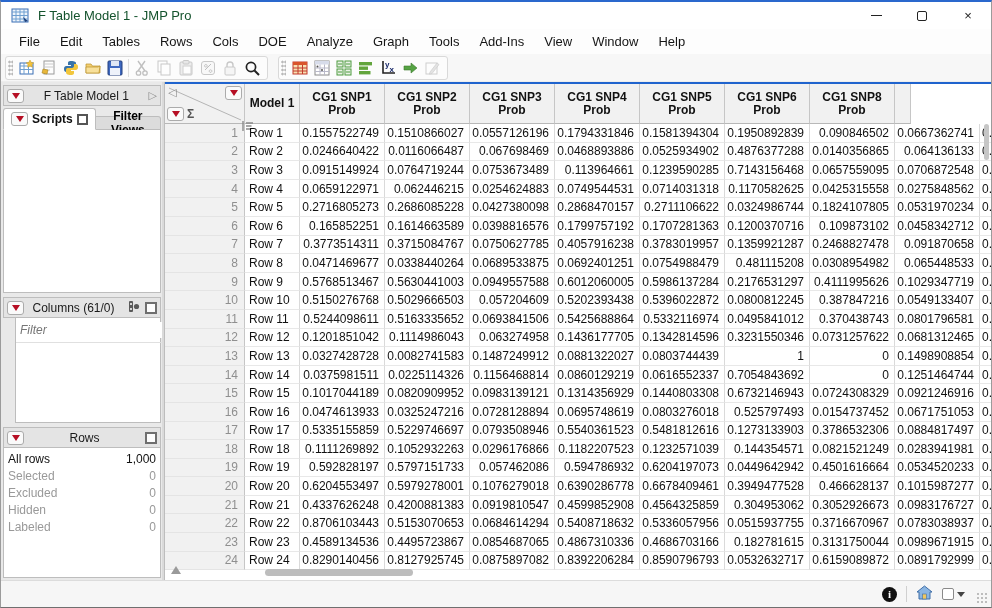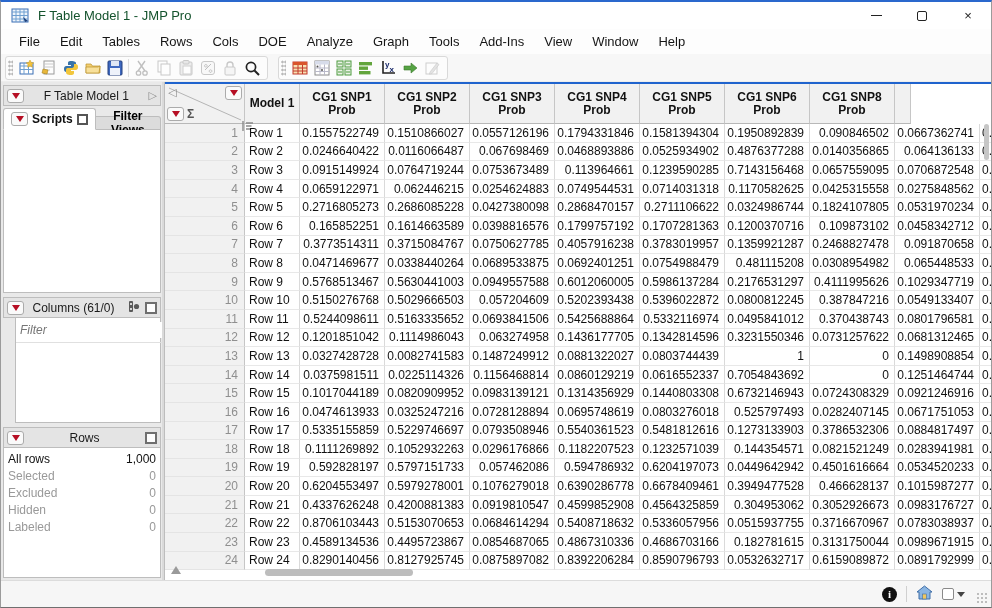--- a/index.html
+++ b/index.html
@@ -618,21 +618,21 @@
             </span>
             <span class="drow">
               <span class="ncell">16</span>
               <span class="lcell">Row 16</span>
               <span class="vcell">0.0474613933</span>
               <span class="vcell">0.0325247216</span>
               <span class="vcell">0.0728128894</span>
               <span class="vcell">0.0695748619</span>
               <span class="vcell">0.0803276018</span>
               <span class="vcell">0.525797493</span>
-              <span class="vcell">0.0282407145</span>
+              <span class="vcell">0.0154737452</span>
               <span class="vcell">0.0671751053</span>
               <span class="pcell">0.</span>
             </span>
             <span class="drow">
               <span class="ncell">17</span>
               <span class="lcell">Row 17</span>
               <span class="vcell">0.5335155859</span>
               <span class="vcell">0.5229746697</span>
               <span class="vcell">0.0793508946</span>
               <span class="vcell">0.5540361523</span>

